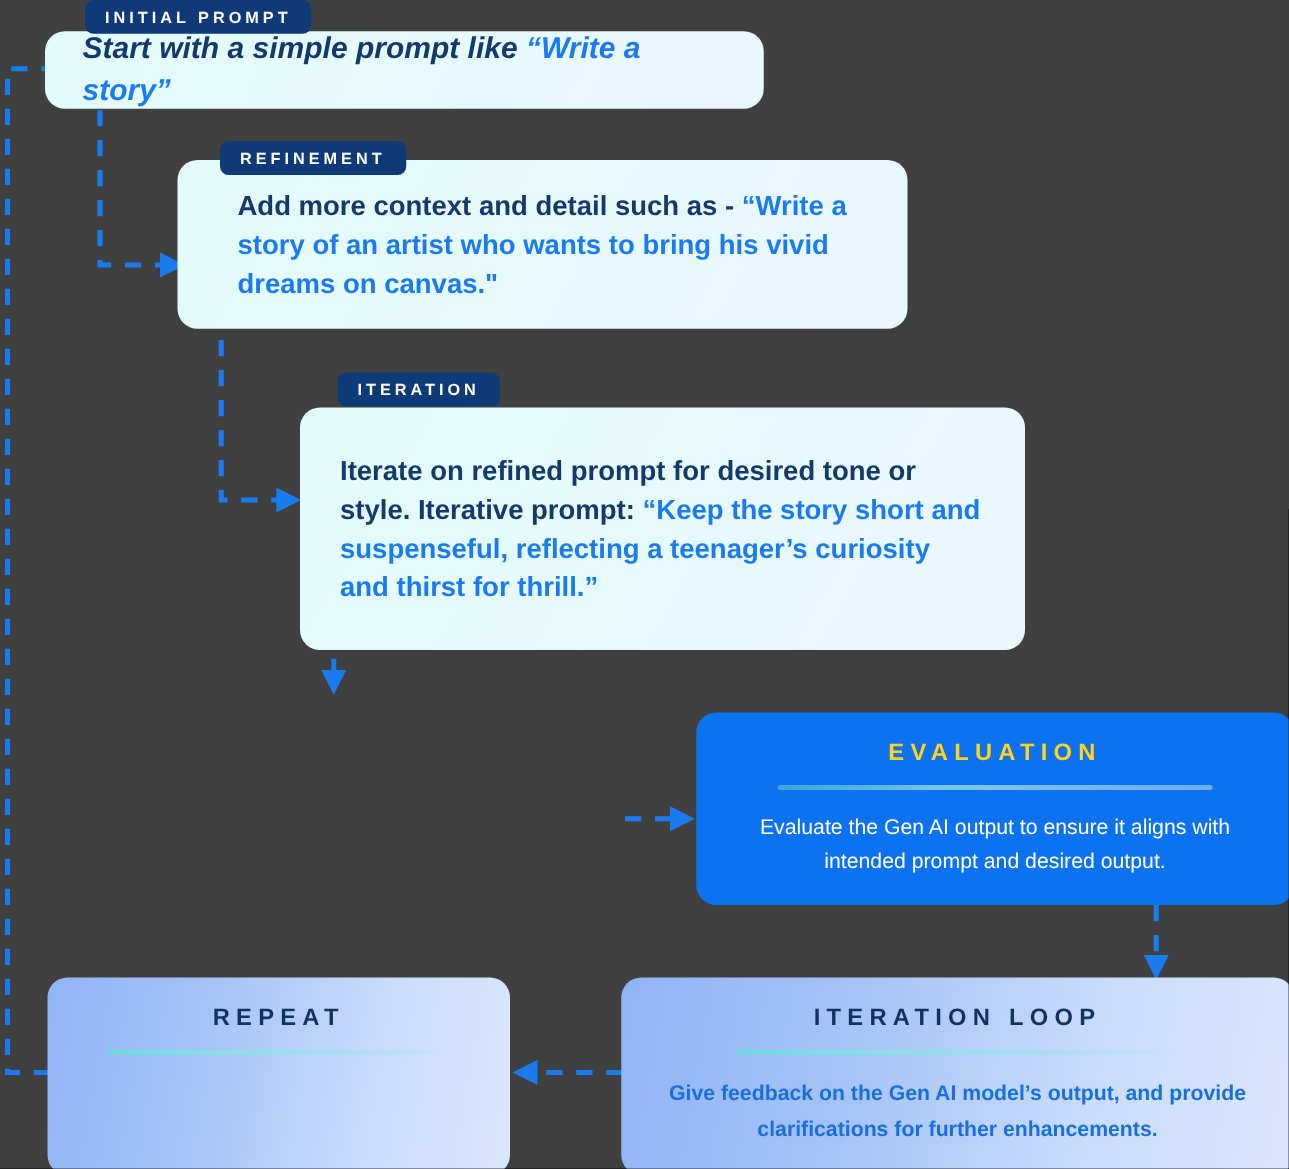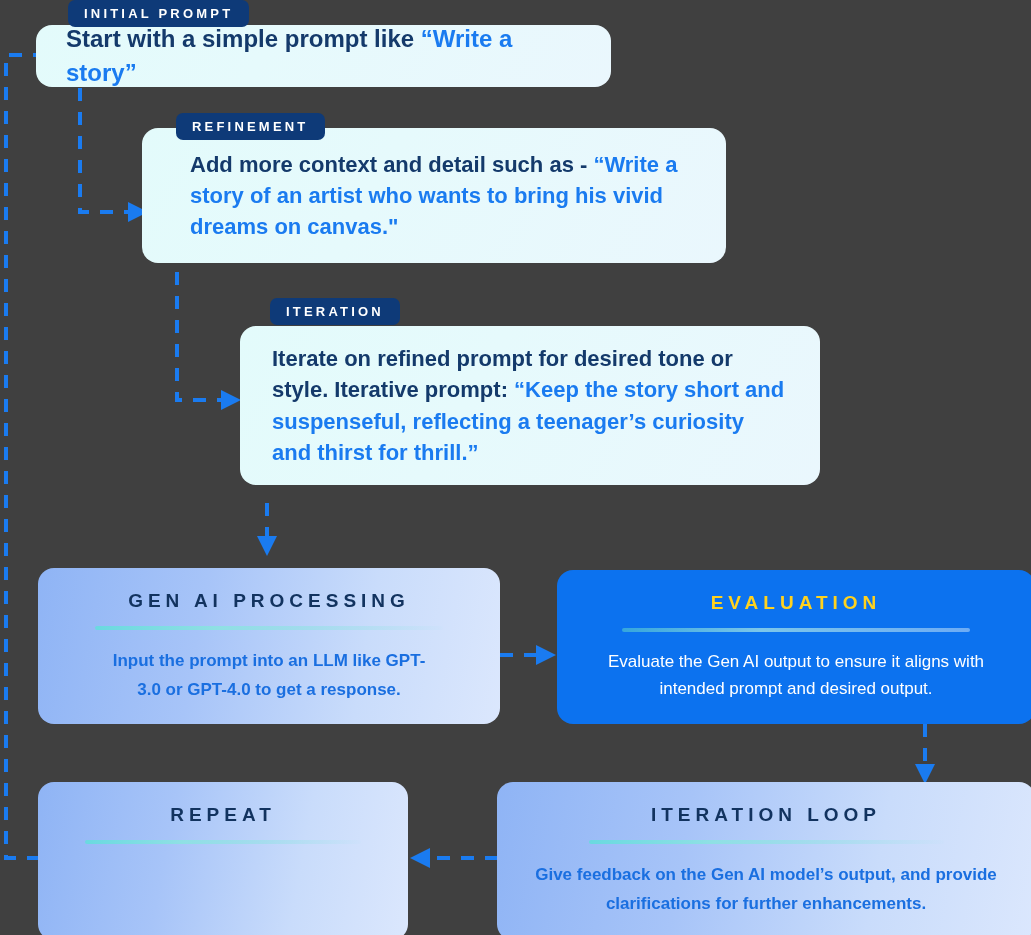--- a/index.html
+++ b/index.html
@@ -162,48 +162,43 @@
     </g>
 
     <g>
       <path class="dash" d="M 498 858 L 428 858"></path>
       <polygon class="head" points="430,848 410,858 430,868"></polygon>
     </g>
   </svg>
 
   <div class="tag" style="left:68px; top:0px;">INITIAL PROMPT</div>
 
-  <div class="prompt-card" style="left:36px; top:25px; width:575px; height:62px;">
+  <div class="prompt-card" style="left:36px; top:25px; width:575px; height:62px;font-style:italic;">
     <p class="prompt-text" style="font-size:24px;">
       <span>Start with a simple prompt like </span><span class="hl">“Write a story”</span>
     </p>
   </div>
 
   <div class="tag" style="left:176px; top:113px;">REFINEMENT</div>
 
   <div class="prompt-card" style="left:142px; top:128px; width:584px; height:135px; padding:20px 48px;">
     <p class="prompt-text" style="font-size:22px;">
       <span>Add more context and detail such as -</span>
       <span class="hl">“Write a story of an artist who wants to bring his vivid dreams on canvas."</span>
     </p>
   </div>
 
   <div class="tag" style="left:270px; top:298px;">ITERATION</div>
 
-  <div class="prompt-card" style="left:240px; top:326px; width:580px; height:159px; padding:20px 32px;">
+  <div class="prompt-card" style="left:240px; top:326px; width:580px; height:194px; padding:20px 32px;">
     <p class="prompt-text" style="font-size:22px;">
       <span>Iterate on refined prompt for desired tone or style. Iterative prompt: </span><span class="hl">“Keep the story short and suspenseful, reflecting a teenager’s curiosity and thirst for thrill.”</span>
     </p>
   </div>
 
-  <div class="stage-card grad" style="left:38px; top:568px; width:462px; height:156px;">
-    <h3 class="stage-title">GEN AI PROCESSING</h3>
-    <div class="divider" style="width:348px;"></div>
-    <p class="stage-body" style="max-width:330px;">Input the prompt into an LLM like GPT-3.0 or GPT-4.0 to get a response.</p>
-  </div>
 
   <div class="stage-card solid" style="left:557px; top:570px; width:478px; height:154px;">
     <h3 class="stage-title">EVALUATION</h3>
     <div class="divider" style="width:348px;"></div>
     <p class="stage-body" style="max-width:420px; line-height:1.6;">Evaluate the Gen AI output to ensure it aligns with intended prompt and desired output.</p>
   </div>
 
   <div class="stage-card grad" style="left:38px; top:782px; width:370px; height:158px;">
     <h3 class="stage-title">REPEAT</h3>
     <div class="divider" style="width:276px;"></div>

